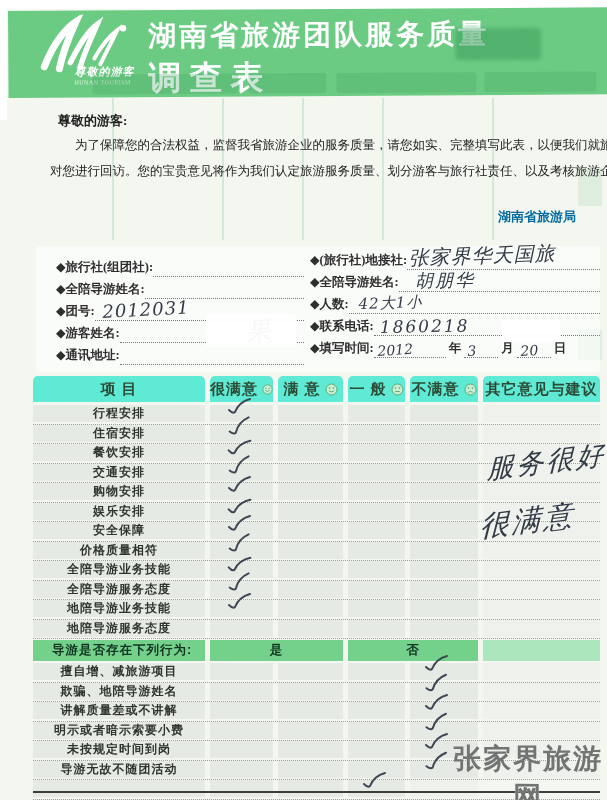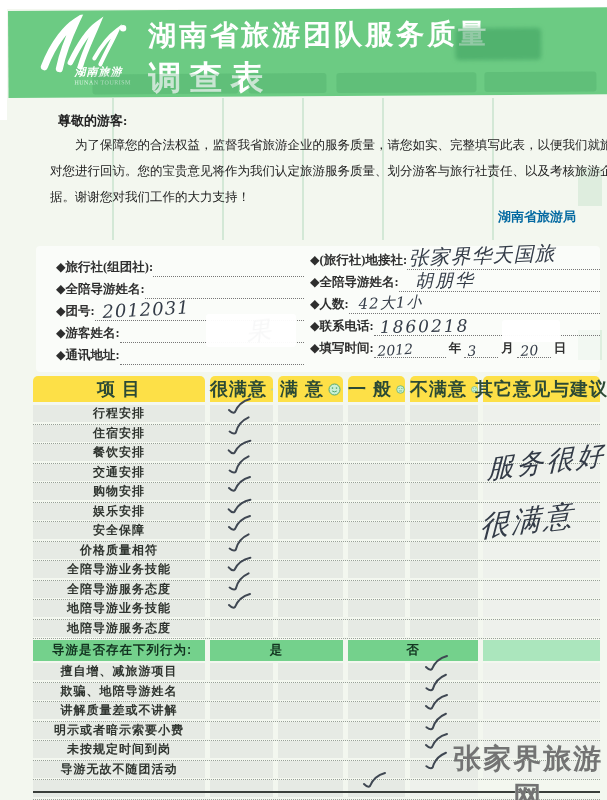--- a/index.html
+++ b/index.html
@@ -57,22 +57,22 @@
   #fields-right .frow:nth-child(4) .fvalue{font-size:17px;left:6px;bottom:-2px;letter-spacing:2px;transform:rotate(-1deg);}
   .time-row .fvalue{font-size:14px;left:4px;bottom:-2px;transform:rotate(-4deg);}
   .censor{position:absolute;background:rgba(255,255,255,.96);border-radius:3px;z-index:5;}
   .censor-name{left:206px;top:314px;width:90px;height:33px;}
   .censor-phone{left:502px;top:320px;width:58px;height:22px;}
 
   
   .qtable{position:absolute;left:33px;top:376px;width:567px;font-family:"Liberation Sans","DejaVu Sans",sans-serif;}
   .grid{display:grid;grid-template-columns:172px 63px 65px 57px 68px 117px;column-gap:5px;}
   .thead-row{height:26px;margin-bottom:3px;}
-  .th{background:#fde047;border-radius:5px 5px 0 0;display:flex;align-items:center;justify-content:center;
-      gap:4px;font-weight:bold;font-size:18px;color:#2c4a35;letter-spacing:1px;white-space:nowrap;}
+  .th{background:#5eead4;border-radius:5px 5px 0 0;display:flex;align-items:center;justify-content:center;
+      gap:4px;font-weight:bold;font-size:15px;color:#2c4a35;letter-spacing:1px;white-space:nowrap;}
   .trow{height:19.5px;position:relative;}
   .trow::after{content:"";position:absolute;left:0;right:0;bottom:0;border-bottom:1px dotted #98a098;}
   .td{background:#e6eae4;margin-bottom:3px;position:relative;}
   .td.c6{background:#eef1ec;}
   .td.c1{display:flex;align-items:center;justify-content:center;font-size:12px;font-weight:bold;
          color:#2f342f;letter-spacing:1px;white-space:nowrap;}
   .band-row{height:21px;margin:1px 0 2px 0;}
   .bcell{background:#74d18c;display:flex;align-items:center;justify-content:center;
          font-size:12.5px;font-weight:bold;color:#123420;letter-spacing:1px;}
   .bcell.blabel{justify-content:flex-start;padding-left:19px;}
@@ -106,21 +106,21 @@
   <div class="edge-left"></div>
 
   <div class="band">
     <div class="logo">
       <svg width="120" height="78" viewBox="0 0 120 78">
         <path d="M16 52 C26 26 40 12 48 7 C40 24 34 40 31 54" stroke="#ffffff" stroke-width="7" fill="none" stroke-linecap="round"></path>
         <path d="M42 48 C52 28 62 15 69 10 C63 24 56 38 52 52" stroke="#ffffff" stroke-width="5.5" fill="none" stroke-linecap="round"></path>
         <path d="M66 44 C74 30 82 21 89 16 C84 27 77 39 72 50" stroke="#ffffff" stroke-width="4" fill="none" stroke-linecap="round"></path>
         <circle cx="95" cy="14" r="3.2" fill="#ffffff"></circle>
       </svg>
-      <div class="logo-text">湖南旅游</div>
+      <div class="logo-text">尊敬的游客</div>
       <div class="logo-sub">HUNAN TOURISM</div>
     </div>
     <div class="titles">
       <div class="title1">湖南省旅游团队服务质量</div>
       <div class="title2">调查表</div>
     </div>
     <div class="ghost-stamp"></div>
     <div class="ghost-rect gr1"></div>
     <div class="ghost-rect gr2"></div>
     <div class="ghost-rect gr3"></div>
@@ -132,21 +132,20 @@
   <div class="vghost" style="left:302px;top:98px;height:142px;"></div>
   <div class="vghost" style="left:382px;top:98px;height:142px;"></div>
   <div class="vghost" style="left:492px;top:98px;height:142px;"></div>
   <div class="hghost" style="left:578px;top:168px;width:24px;height:38px;"></div>
   <div class="hghost" style="left:578px;top:330px;width:24px;height:30px;"></div>
 
   <div class="salutation">尊敬的游客:</div>
   <div class="para" id="intro-para">
       <div class="pline">为了保障您的合法权益，监督我省旅游企业的服务质量，请您如实、完整填写此表，以便我们就旅游服务质量</div>
       <div class="pline">对您进行回访。您的宝贵意见将作为我们认定旅游服务质量、划分游客与旅行社责任、以及考核旅游企业的重要依</div>
-      <div class="pline">据。谢谢您对我们工作的大力支持！</div>
     </div>
   <div class="signature">湖南省旅游局</div>
 
   <div class="fields-bg"></div>
   <div class="fcol left" id="fields-left">
   <div class="frow">
     <span class="flabel">◆旅行社(组团社):</span>
     <span class="fline">
           <span class="fvalue"></span>
         </span>

